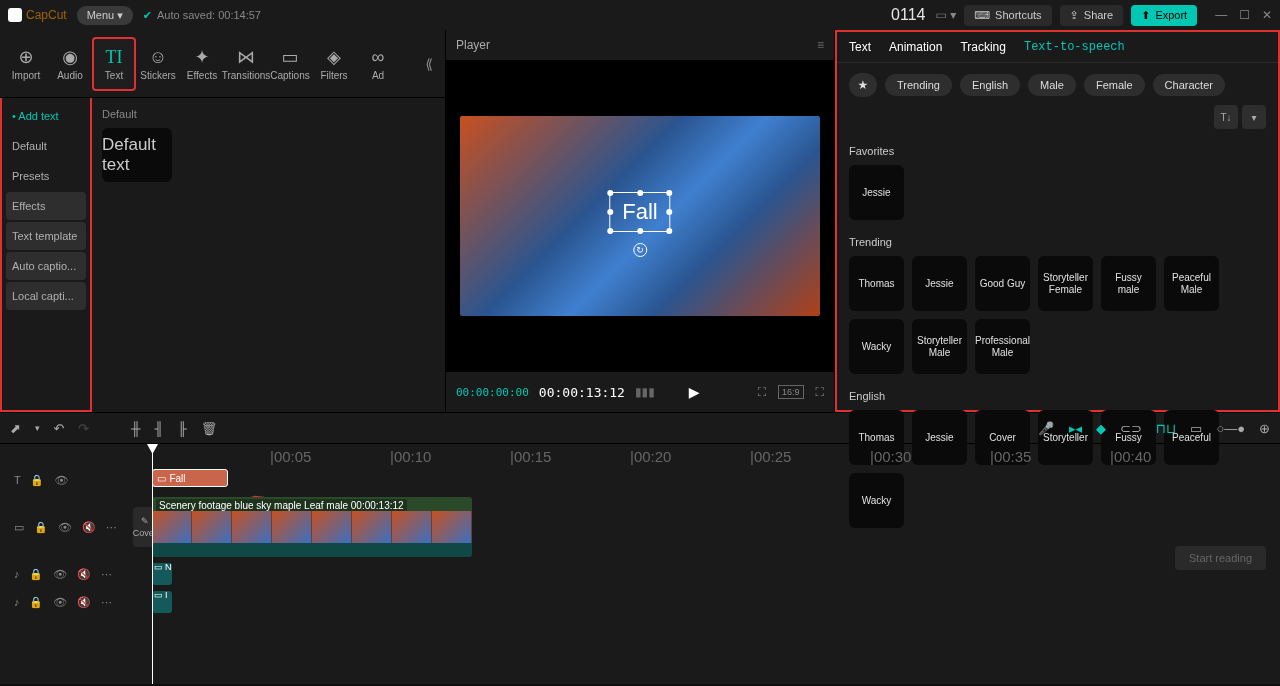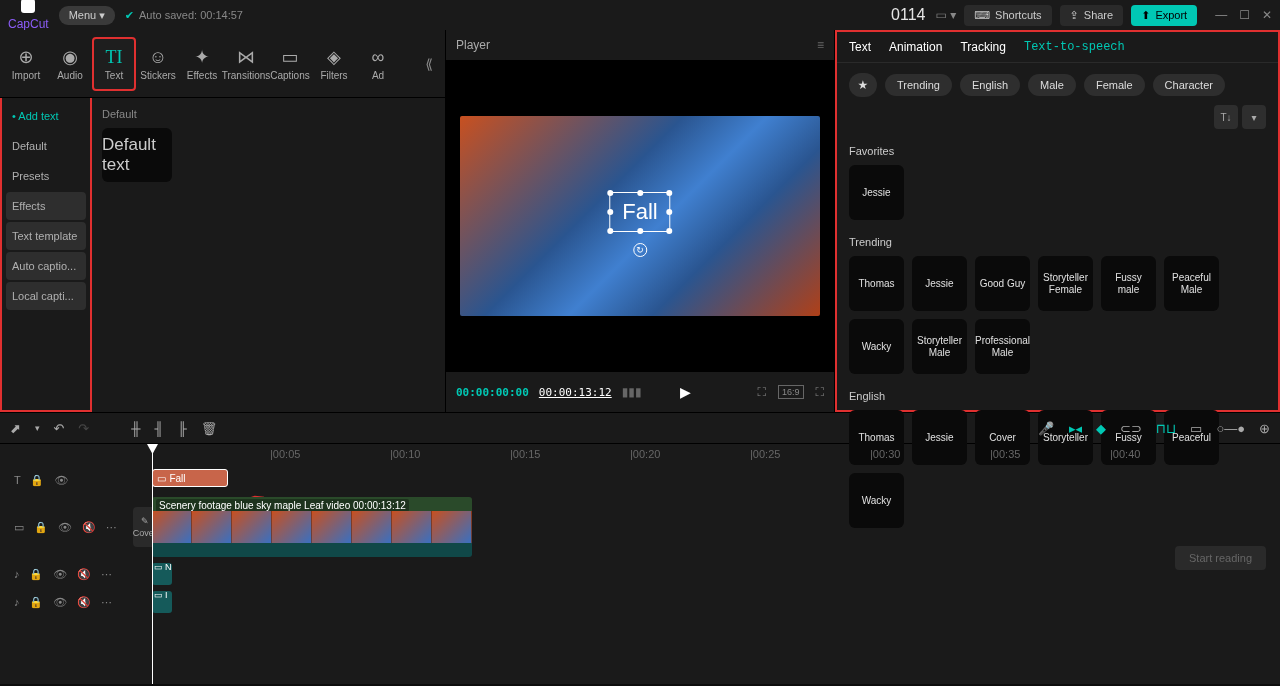--- a/index.html
+++ b/index.html
@@ -1,20 +1,20 @@
 <!DOCTYPE html>
 <html><head>
 <meta charset="utf-8">
 <style>
 * { margin: 0; padding: 0; box-sizing: border-box; font-family: -apple-system, BlinkMacSystemFont, "Segoe UI", sans-serif; }
 body { background: #0d0d0d; color: #e0e0e0; font-size: 12px; overflow: hidden; width: 1280px; height: 686px; }
 
 
 .titlebar { height: 30px; background: #1a1a1a; display: flex; align-items: center; padding: 0 8px; gap: 10px; }
-.logo { display: flex; align-items: center; gap: 4px; color: #8b5cf6; font-size: 12px; flex-direction: column; }
+.logo { display: flex; align-items: center; gap: 4px; color: #a16207; font-size: 12px; }
 .logo-icon { width: 14px; height: 14px; background: #fff; border-radius: 3px; display: inline-block; }
 .menu-btn { background: #3a3a3a; padding: 3px 10px; border-radius: 9px; color: #ccc; cursor: pointer; font-size: 11px; }
 .autosave { display: flex; align-items: center; gap: 5px; color: #888; font-size: 11px; }
 .check-icon { color: #00c8b4; }
 .title-center { flex: 1; text-align: right; color: #e5e5e5; font-size: 16px; }
 .title-right { display: flex; align-items: center; gap: 8px; }
 .title-right-btn { background: #2a2a2a; padding: 4px 10px; border-radius: 4px; color: #ccc; display: flex; align-items: center; gap: 5px; cursor: pointer; font-size: 11px; }
 .export-btn { background: #00c8b4; color: #000; }
 .win-controls { display: flex; gap: 12px; margin-left: 10px; color: #888; }
 
@@ -45,22 +45,22 @@
 .player-head-right { margin-left: auto; color: #666; }
 .player-canvas { flex: 1; display: flex; align-items: center; justify-content: center; background: #000; padding: 14px; }
 .canvas-inner { width: 360px; height: 200px; background: linear-gradient(135deg, #c85020 0%, #2a5590 40%, #4080d0 55%, #2a5590 70%, #b04018 100%); position: relative; border-radius: 2px; }
 .text-overlay { position: absolute; top: 50%; left: 50%; transform: translate(-50%, -60%); border: 1px solid #fff; padding: 6px 12px; color: #fff; font-size: 22px; }
 .handle { position: absolute; width: 6px; height: 6px; background: #fff; border-radius: 50%; }
 .h-tl { top: -3px; left: -3px; } .h-tm { top: -3px; left: 50%; margin-left: -3px; } .h-tr { top: -3px; right: -3px; }
 .h-ml { top: 50%; left: -3px; margin-top: -3px; } .h-mr { top: 50%; right: -3px; margin-top: -3px; }
 .h-bl { bottom: -3px; left: -3px; } .h-bm { bottom: -3px; left: 50%; margin-left: -3px; } .h-br { bottom: -3px; right: -3px; }
 .rotate-handle { position: absolute; bottom: -26px; left: 50%; margin-left: -7px; width: 14px; height: 14px; border: 1px solid #fff; border-radius: 50%; color: #fff; font-size: 9px; display: flex; align-items: center; justify-content: center; }
 .player-controls { height: 40px; display: flex; align-items: center; padding: 0 10px; gap: 10px; }
-.time-cur { color: #00c8b4; font-size: 11px; font-family: monospace; font-weight: bold; }
-.time-dur { color: #fff; font-size: 11px; font-family: monospace; text-decoration: underline; }
+.time-cur { color: #00c8b4; font-size: 11px; font-family: monospace; }
+.time-dur { color: #fff; font-size: 13px; font-family: monospace; }
 .play-btn { margin: 0 auto; color: #fff; font-size: 14px; cursor: pointer; }
 .pc-right { margin-left: auto; display: flex; gap: 12px; color: #888; }
 
 
 .right-col { width: 448px; background: #1a1a1a; border: 2px solid #e03030; display: flex; flex-direction: column; }
 .right-tabs { height: 34px; display: flex; align-items: center; gap: 18px; padding: 0 12px; border-bottom: 1px solid #2a2a2a; }
 .right-tab { color: #fff; font-size: 12px; cursor: pointer; padding: 8px 0; }
 .right-tab.active { color: #00c8b4; font-family: Liberation Mono, monospace; }
 .filter-row { display: flex; gap: 8px; padding: 10px 12px; align-items: center; flex-wrap: wrap; }
 .filter-pill { background: #2e2e2e; padding: 5px 12px; border-radius: 12px; color: #ddd; font-size: 11px; cursor: pointer; }
@@ -81,21 +81,21 @@
 .tb-cyan { color: #00c8b4; }
 
 
 .timeline { height: 240px; background: #1a1a1a; display: flex; }
 .track-heads { width: 110px; background: #1a1a1a; padding-top: 22px; }
 .track-head { height: 28px; display: flex; align-items: center; gap: 10px; padding: 0 14px; color: #888; font-size: 11px; }
 .track-head.video { height: 66px; }
 .track-head.audio { height: 28px; }
 .cover-btn { width: 32px; height: 40px; background: #2a2a2a; border-radius: 4px; display: flex; flex-direction: column; align-items: center; justify-content: center; color: #aaa; font-size: 9px; gap: 2px; margin-left: 6px; }
 .tracks { flex: 1; position: relative; overflow: hidden; }
-.ruler { height: 22px; position: relative; font-size: 11px; color: #666; }
+.ruler { height: 22px; position: relative; font-size: 15px; color: #666; }
 .ruler-mark { position: absolute; top: 4px; }
 .playhead { position: absolute; top: 0; left: 42px; width: 1px; height: 100%; background: #fff; z-index: 10; }
 .playhead::before { content: ""; position: absolute; top: 0; left: -5px; width: 11px; height: 10px; background: #fff; clip-path: polygon(0 0, 100% 0, 50% 100%); }
 .track { position: relative; height: 28px; }
 .track.video-track { height: 66px; }
 .text-clip { position: absolute; top: 3px; left: 42px; width: 76px; height: 18px; background: #c8654a; border: 1px solid #fff; border-radius: 3px; display: flex; align-items: center; padding: 0 4px; color: #fff; font-size: 10px; gap: 3px; }
 .video-clip { position: absolute; top: 3px; left: 42px; width: 320px; height: 60px; background: linear-gradient(to bottom, #2a4a2a 0%, #2a4a2a 50%, #104848 50%, #104848 100%); border-radius: 3px; overflow: hidden; }
 .video-clip-label { position: absolute; top: 2px; left: 4px; color: #fff; font-size: 10px; background: rgba(0,0,0,0.3); padding: 1px 3px; border-radius: 2px; }
 .video-thumbs { position: absolute; top: 14px; left: 0; right: 0; height: 32px; display: flex; }
 .vt { flex: 1; background: linear-gradient(135deg, #c85020, #3a70c0); border-right: 1px solid rgba(0,0,0,0.3); }
@@ -348,21 +348,21 @@
     </div>
     <div class="track">
       <div class="text-clip">
         <span>▭</span>
         <span>Fall</span>
       </div>
       <div class="arrow"></div>
     </div>
     <div class="track video-track">
       <div class="video-clip">
-        <div class="video-clip-label">Scenery footage blue sky maple Leaf video   00:00:13:12</div>
+        <div class="video-clip-label">Scenery footage blue sky maple Leaf male   00:00:13:12</div>
         <div class="video-thumbs">
           <div class="vt"></div>
             <div class="vt"></div>
             <div class="vt"></div>
             <div class="vt"></div>
           <div class="vt"></div>
             <div class="vt"></div>
             <div class="vt"></div>
             <div class="vt"></div>
         </div>

